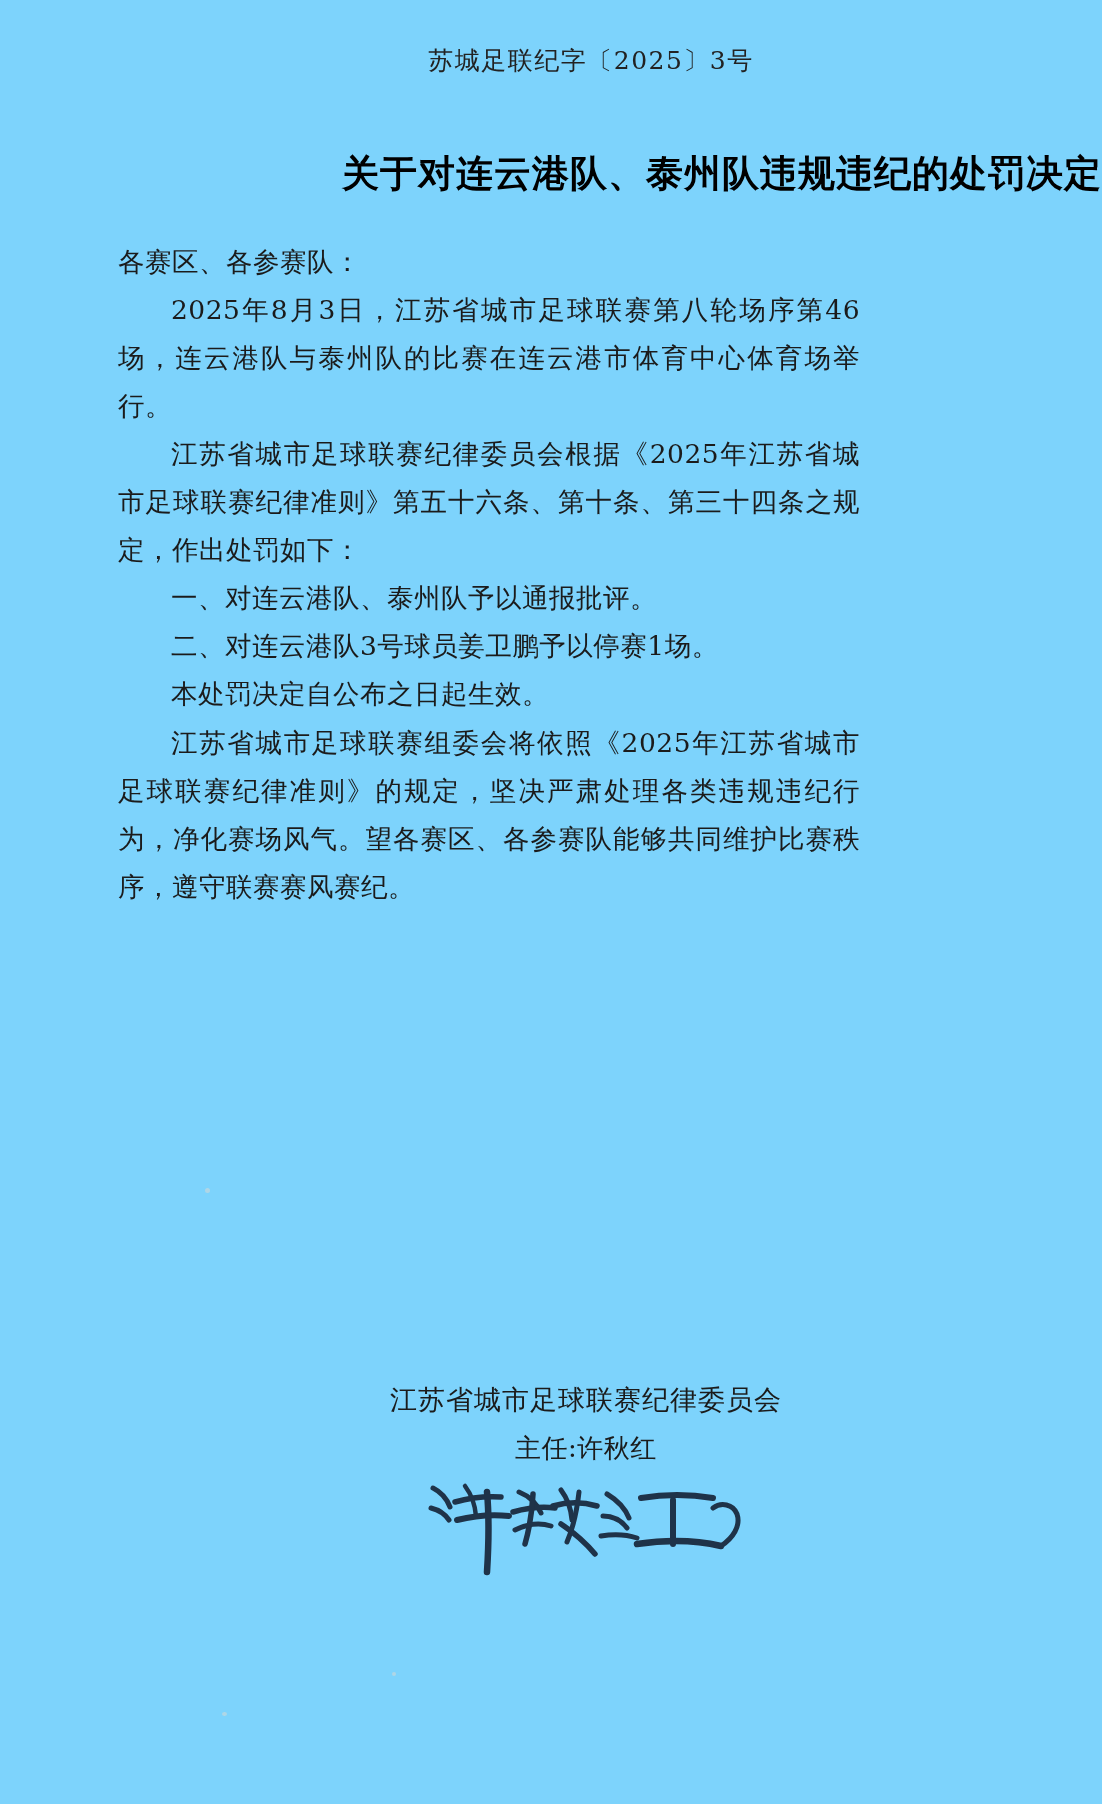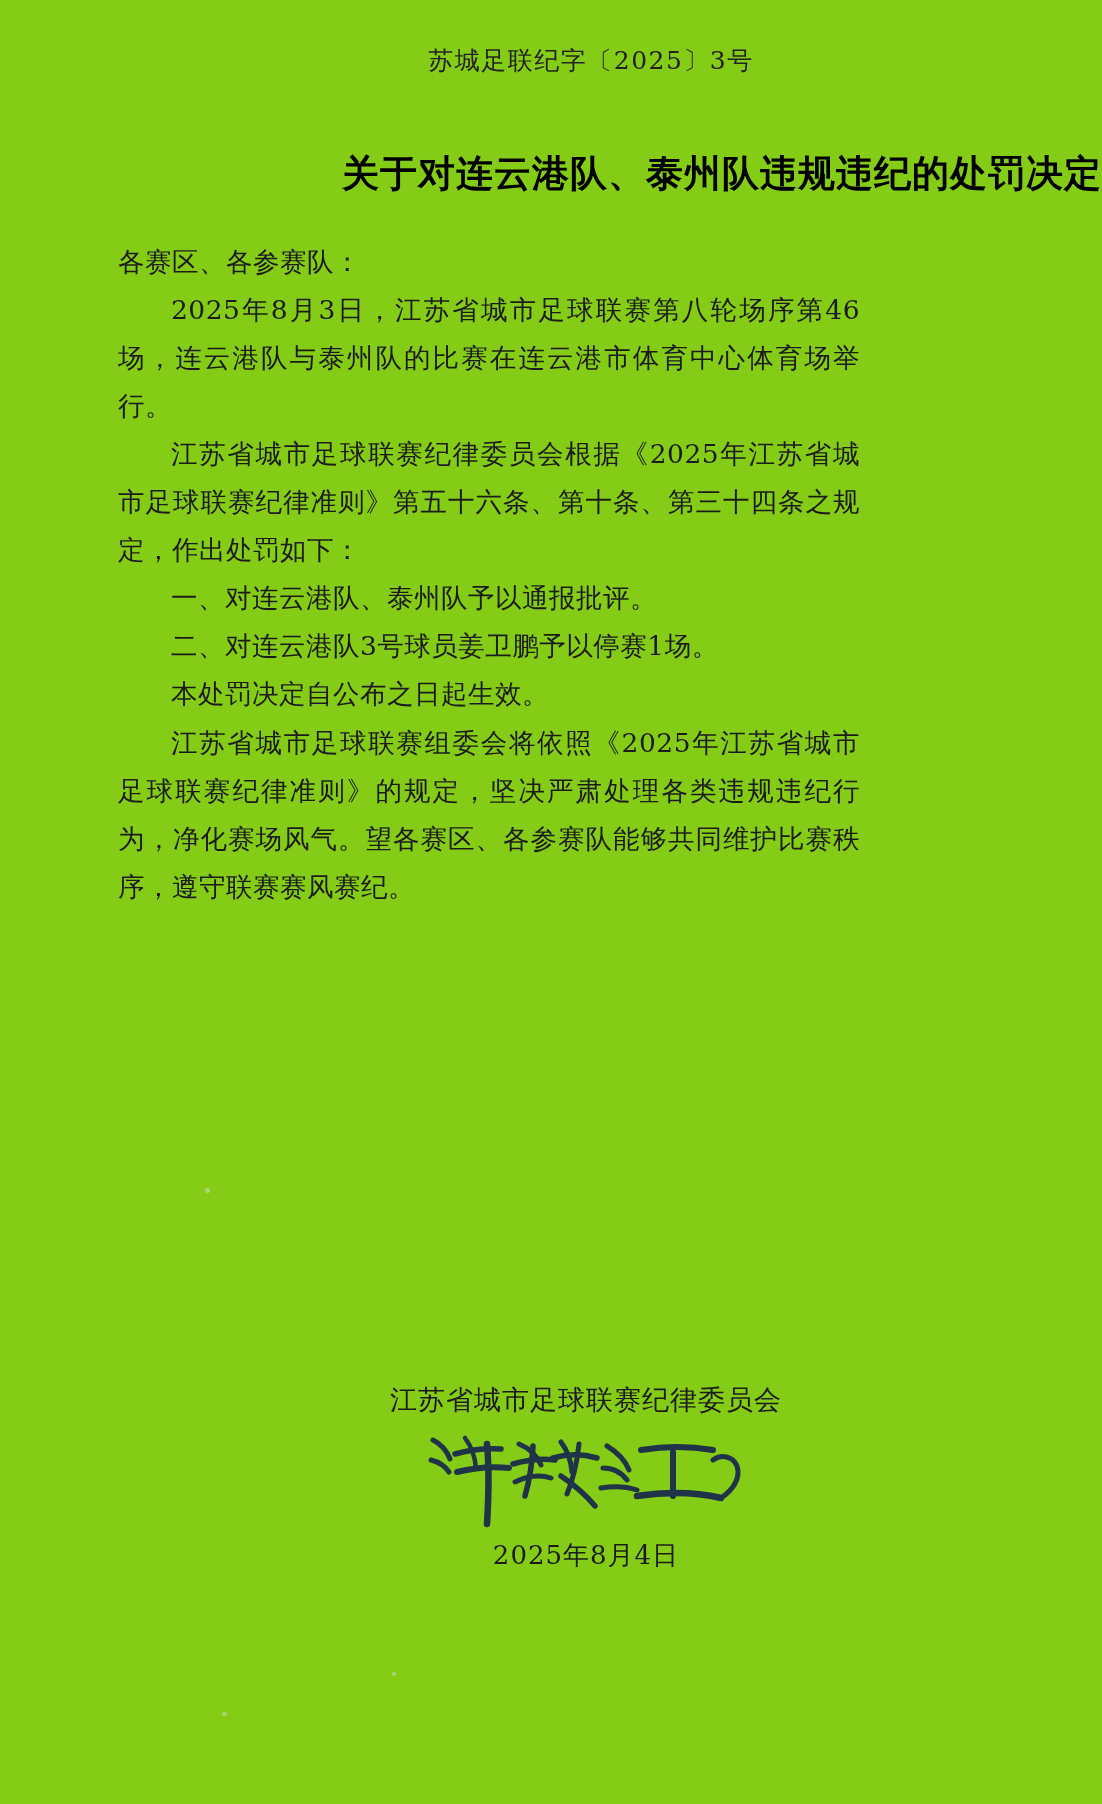--- a/index.html
+++ b/index.html
@@ -12,21 +12,21 @@
     height: 1804px;
     position: relative;
     font-family: "DejaVu Serif", "Liberation Serif", serif;
     color: #1a1a1a;
     overflow: hidden;
   }
 
   .page {
     position: absolute;
     inset: 0;
-    background: #84cc16;
+    background: #7dd3fc;
     padding: 0;
   }
 
   
   .doc-number-row {
     position: absolute;
     top: 44px;
     left: 0;
     right: 0;
     text-align: center;
@@ -155,20 +155,21 @@
 
     <p class="para indent">二、对连云港队3号球员姜卫鹏予以停赛1场。</p>
 
     <p class="para indent">本处罚决定自公布之日起生效。</p>
 
     <p class="para indent gap-before">江苏省城市足球联赛组委会将依照《2025年江苏省城市足球联赛纪律准则》的规定，坚决严肃处理各类违规违纪行为，净化赛场风气。望各赛区、各参赛队能够共同维护比赛秩序，遵守联赛赛风赛纪。</p>
   </div>
 
   <div class="sign-block">
     <div class="sign-org">江苏省城市足球联赛纪律委员会</div>
+    <div class="sign-chair">主任:许秋红</div>
 
     <div class="signature-wrap">
       <svg width="330" height="110" viewBox="0 0 330 110" fill="none" xmlns="http://www.w3.org/2000/svg">
         <g stroke="#1f3349" stroke-linecap="round" stroke-linejoin="round" fill="none">
 
           <path d="M12 16 C20 20 26 27 29 35" stroke-width="5"></path>
           <path d="M10 36 C18 38 24 42 28 48" stroke-width="5"></path>
 
           <path d="M34 30 C48 26 64 24 80 25" stroke-width="5.5"></path>
           <path d="M44 14 C50 22 54 32 55 44" stroke-width="4.5"></path>
@@ -191,19 +192,18 @@
 
           <path d="M220 26 C244 22 268 22 292 26" stroke-width="6"></path>
           <path d="M252 28 C252 44 252 58 252 72" stroke-width="6"></path>
           <path d="M216 72 C244 68 274 68 300 74" stroke-width="6.5"></path>
 
           <path d="M300 74 C312 66 320 54 316 42 C312 32 300 30 292 36" stroke-width="5"></path>
         </g>
       </svg>
     </div>
 
-    <div class="sign-date">2025年8月4日</div>
   </div>
 
   <div class="speck" style="left:205px; top:1188px; width:5px; height:5px;"></div>
   <div class="speck" style="left:222px; top:1712px; width:5px; height:4px;"></div>
   <div class="speck" style="left:392px; top:1672px; width:4px; height:4px;"></div>
 </div>
 
 </body></html>

